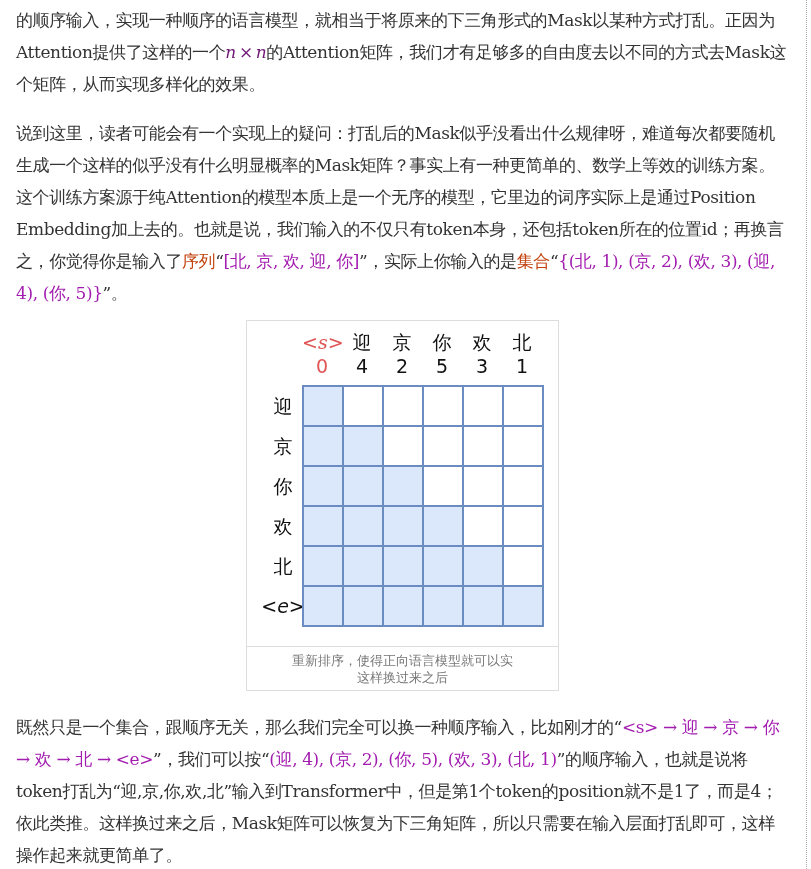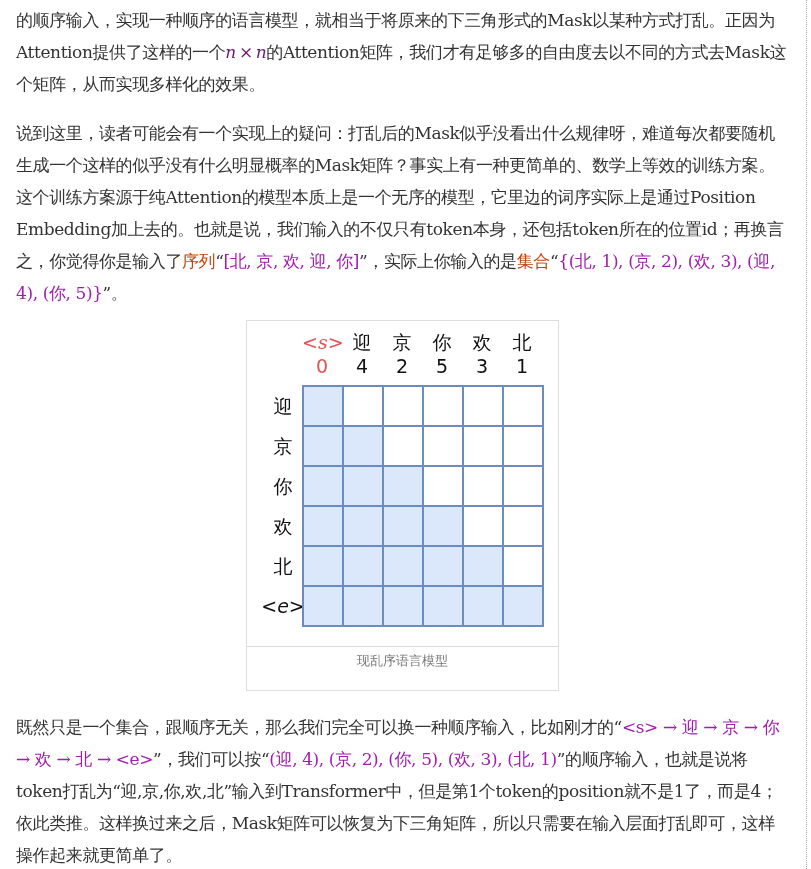--- a/index.html
+++ b/index.html
@@ -132,19 +132,20 @@
         <div class="cell"></div>
         <div class="cell on"></div>
         <div class="cell on"></div>
         <div class="cell on"></div>
         <div class="cell on"></div>
         <div class="cell on"></div>
         <div class="cell on"></div>
       </div>
   </div>
   <div class="fig-caption">
-    <div>现乱序语言模型</div>
+    <div>重新排序，使得正向语言模型就可以实</div>
+    <div>这样换过来之后</div>
   </div>
 </div>
 
 <p class="p3" style="font-family:'DejaVu Serif','Liberation Serif',serif;font-size:17px;line-height:32px;color:#333;"><span>既然只是一个集合，跟顺序无关，那么我们完全可以换一种顺序输入，比如刚才的“</span><span class="blue">&lt;s&gt; → 迎 → 京 → 你 → 欢 → 北 → &lt;e&gt;</span><span>”，我们可以按“</span><span class="blue">(迎, 4), (京, 2), (你, 5), (欢, 3), (北, 1)</span><span>”的顺序输入，也就是说将token打乱为“迎,京,你,欢,北”输入到Transformer中，但是第1个token的position就不是1了，而是4；依此类推。这样换过来之后，Mask矩阵可以恢复为下三角矩阵，所以只需要在输入层面打乱即可，这样操作起来就更简单了。</span></p>
 
 <div class="right-border"></div>
 
 </body></html>

